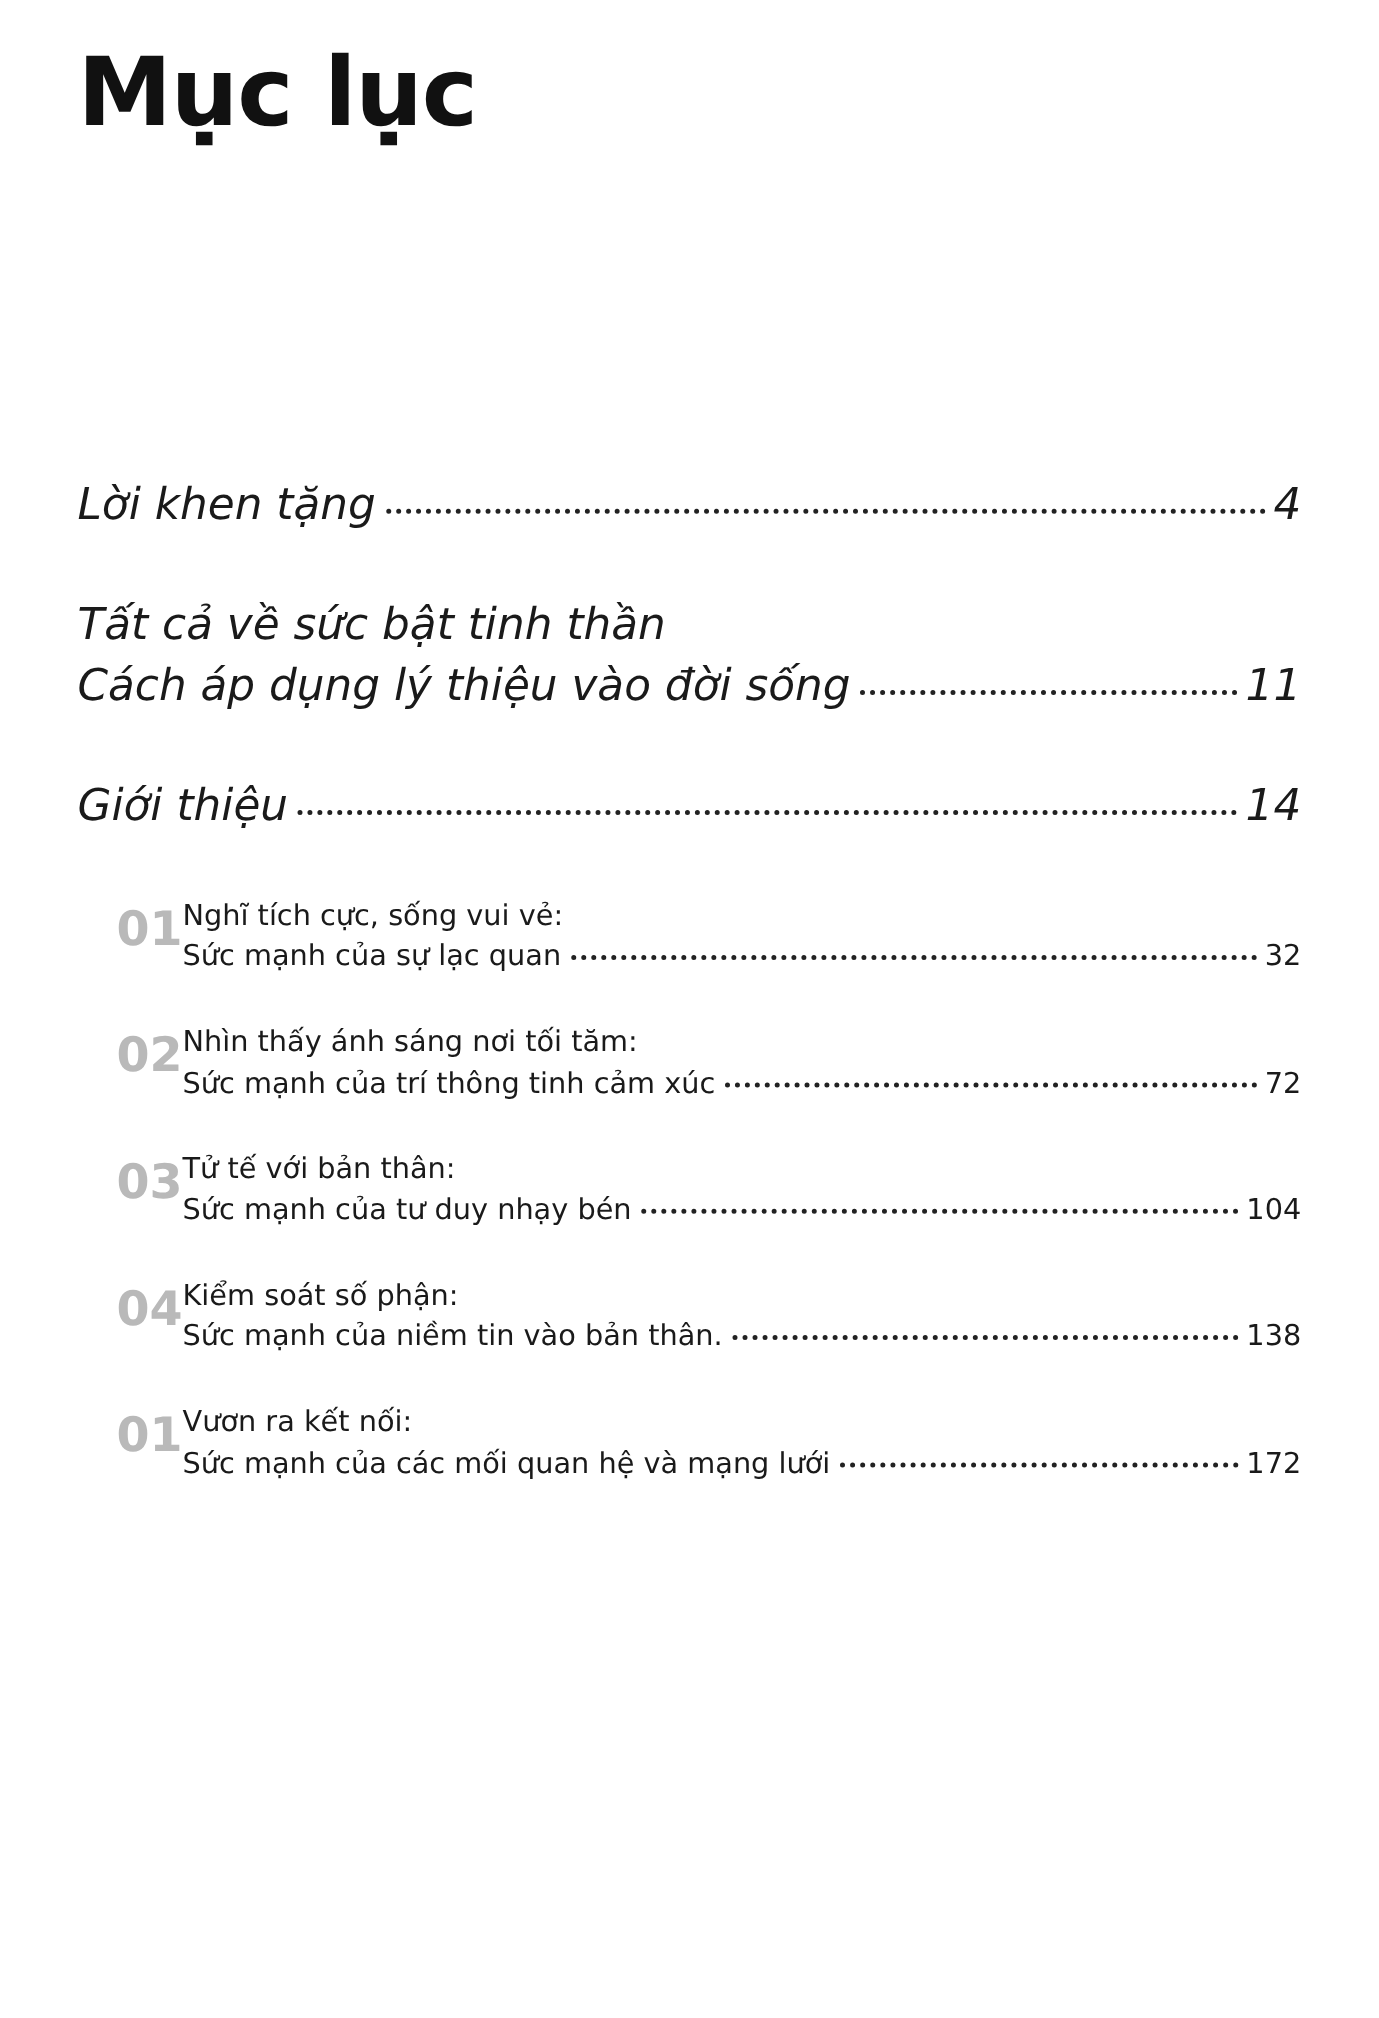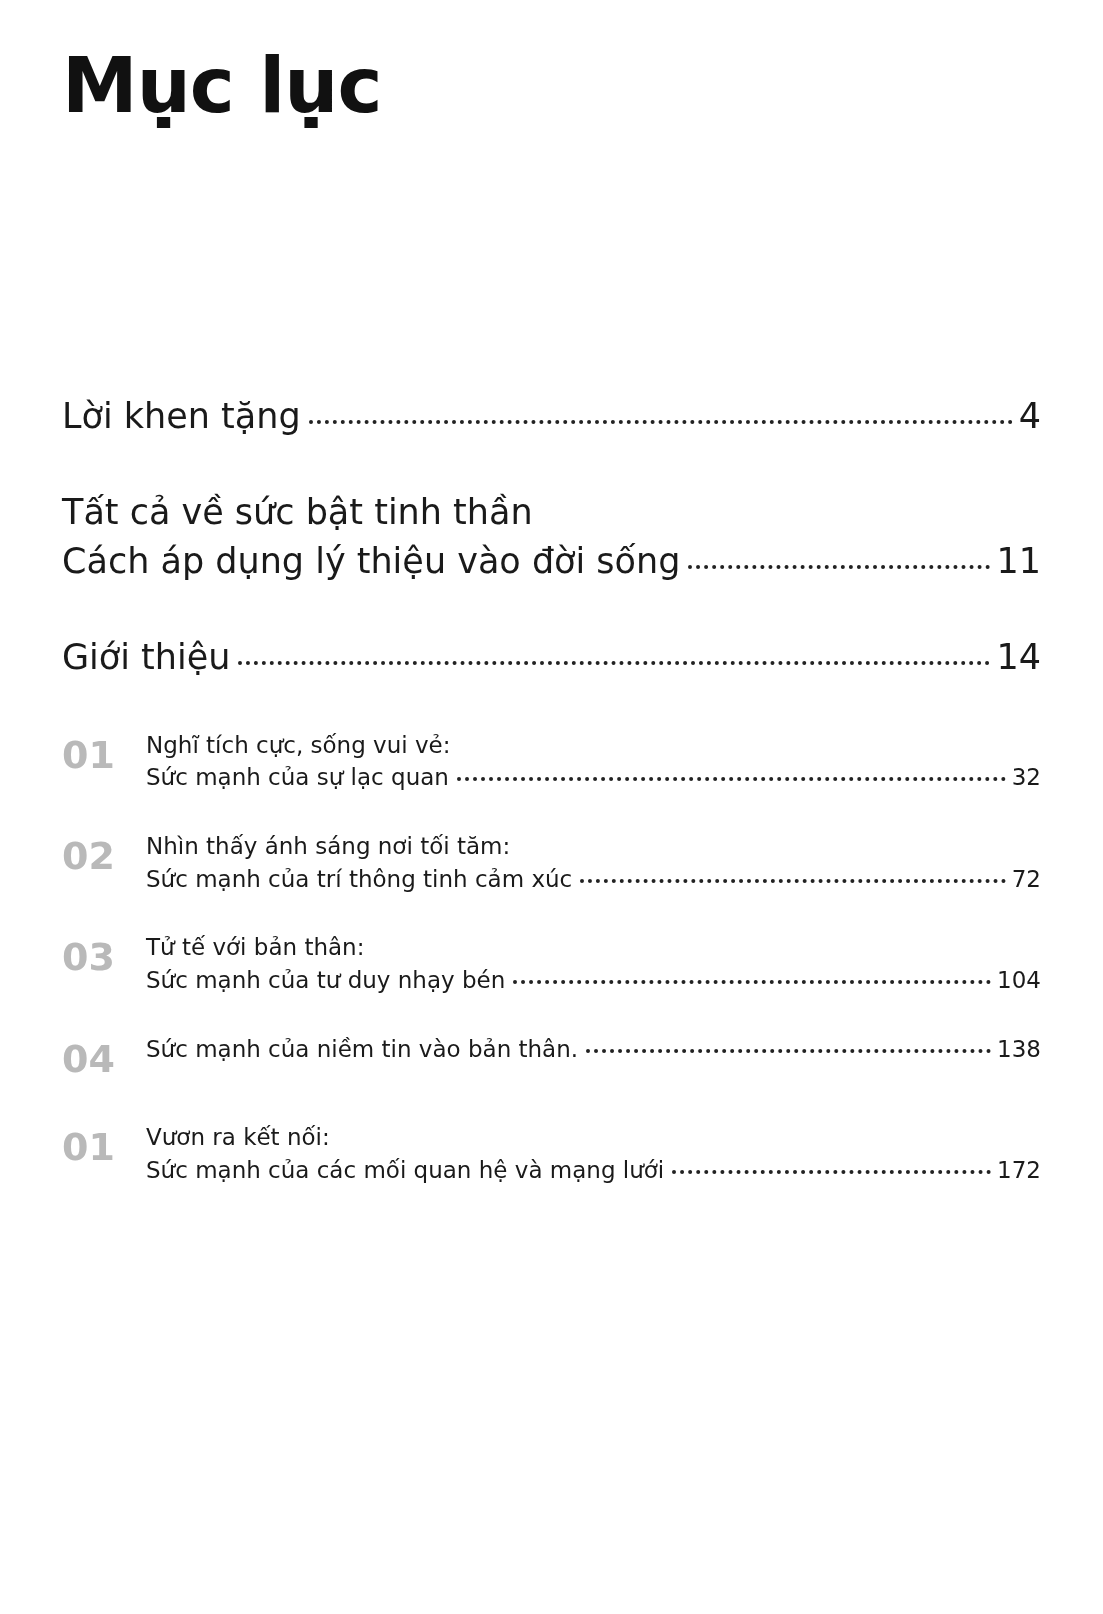--- a/index.html
+++ b/index.html
@@ -21,41 +21,42 @@
     box-sizing: border-box;
     padding: 0 62px;
   }
   .page-title {
     font-family: "DejaVu Sans", sans-serif;
     font-weight: bold;
     font-size: 76px;
     line-height: 1;
     letter-spacing: -1px;
     margin: 0;
-    padding-top: 48px;
+    padding-top: 36px;
     color: #111111;
   }
 
   .toc {
     margin-top: 268px;
   }
 
   .entry {
     display: flex;
     align-items: flex-start;
     margin-bottom: 36px;
   }
   .entry .num {
     flex: 0 0 auto;
     width: 84px;
     font-size: 38px;
     font-weight: bold;
     color: #b9b9b9;
     line-height: 1.38;
     letter-spacing: 0px;
+    text-align: right;
   }
   .entry .body {
     flex: 1 1 auto;
     min-width: 0;
   }
   .line {
     display: flex;
     align-items: baseline;
     width: 100%;
     font-size: 23px;
@@ -77,20 +78,21 @@
   .line .pg {
     white-space: nowrap;
     font-variant-numeric: lining-nums;
   }
   .line.noleader .leader {
     border-bottom: none;
   }
 
   
   .front .line {
+    font-style: italic;
     font-size: 35px;
   }
   .front {
     margin-bottom: 46px;
   }
   .front .line.plain {
     margin-bottom: 0;
   }
 
   .chapters .entry .body .line:first-child {
@@ -174,20 +176,23 @@
             <span class="txt">Sức mạnh của tư duy nhạy bén</span>
             <span class="leader"></span>
             <span class="pg">104</span>
           </div>
         </div>
       </div>
 
       <div class="entry">
         <div class="num">04</div>
         <div class="body">
+          <div class="line noleader">
+            <span class="txt">Kiểm soát số phận:</span>
+          </div>
           <div class="line">
             <span class="txt">Sức mạnh của niềm tin vào bản thân.</span>
             <span class="leader"></span>
             <span class="pg">138</span>
           </div>
         </div>
       </div>
 
       <div class="entry">
         <div class="num">01</div>

